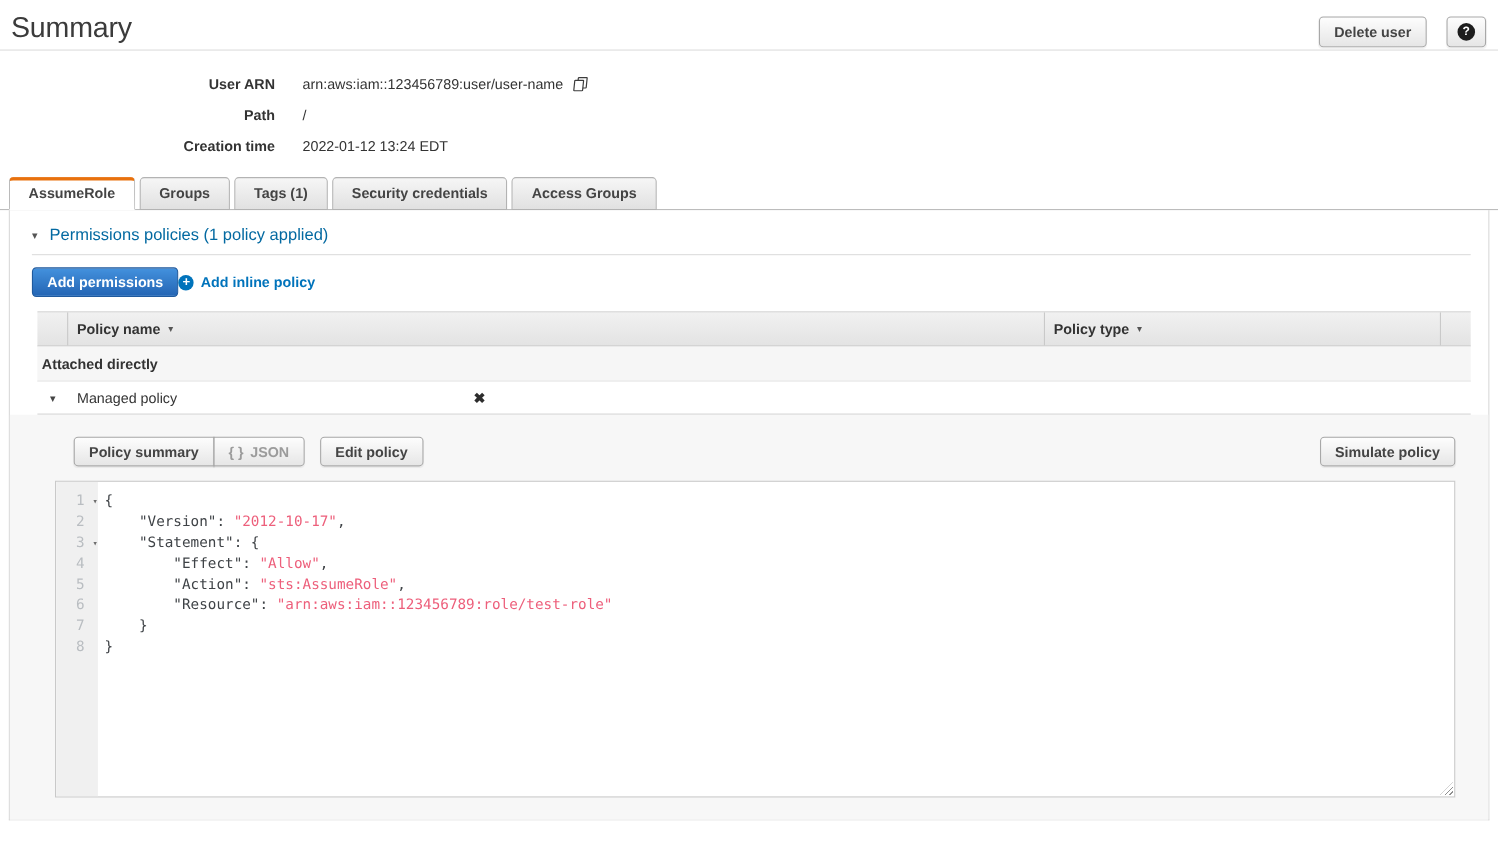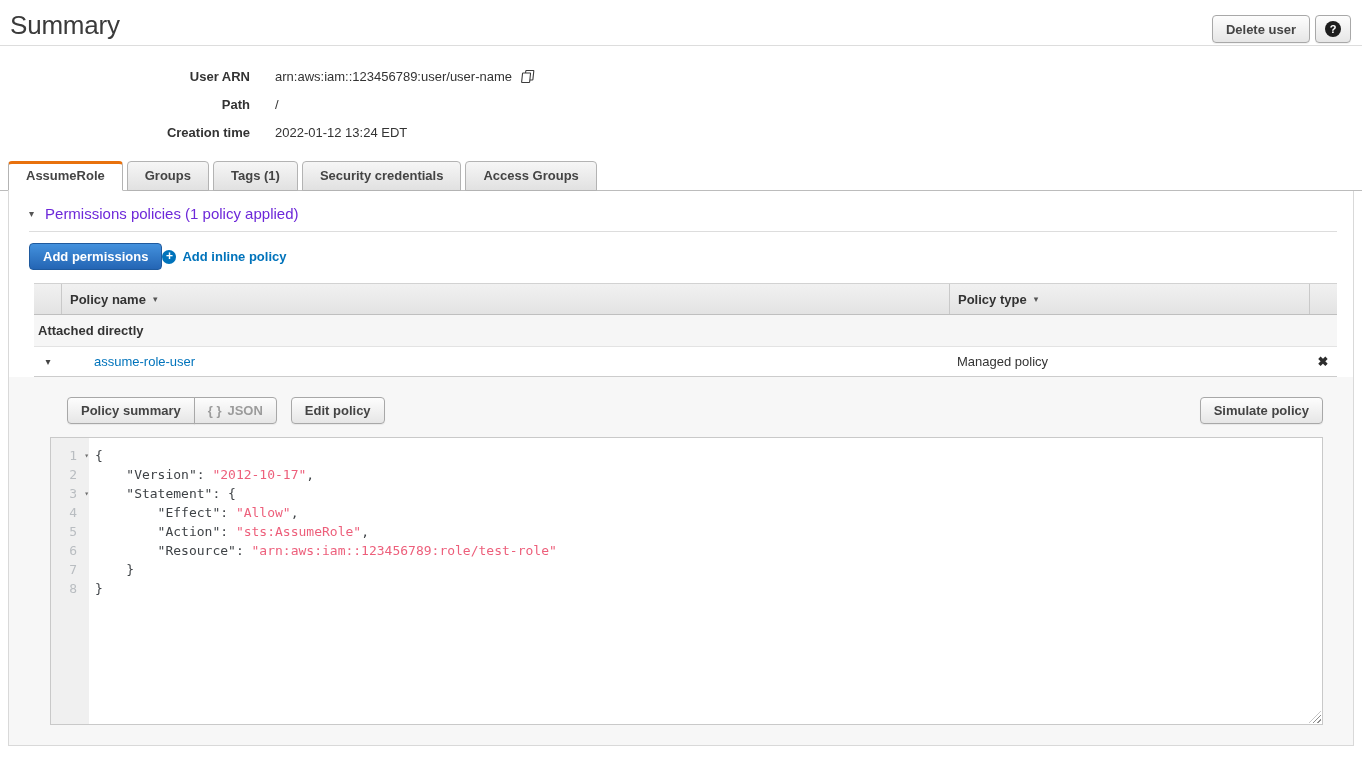--- a/index.html
+++ b/index.html
@@ -2,21 +2,21 @@
 <html><head>
 <meta charset="utf-8">
 <style>
   * { margin:0; padding:0; box-sizing:border-box; }
   html,body { background:#fff; width:1362px; }
   body { font-family:"Liberation Sans", sans-serif; color:#333; font-size:13px; }
 
   
   .top-header { display:flex; justify-content:space-between; align-items:flex-start; padding:10px 10px 0 10px; height:46px; border-bottom:1px solid #ddd; }
   .page-title { font-size:26px; font-weight:400; color:#3b3b3b; letter-spacing:-0.2px; }
-  .header-actions { display:flex; gap:5px; padding-top:5px; padding-right:1px; }
+  .header-actions { display:flex; gap:18px; padding-top:5px; padding-right:1px; }
   .btn { display:inline-flex; align-items:center; justify-content:center; gap:6px;
          background:linear-gradient(#fdfdfd,#e6e6e6); border:1px solid #a8a8a8; border-radius:4px;
          padding:5px 13px; font-size:13px; font-weight:bold; color:#444; cursor:pointer;
          box-shadow:0 1px 1px rgba(0,0,0,0.06); white-space:nowrap; }
   .btn-help { padding:5px 9px; }
   .help-glyph { display:inline-block; width:16px; height:16px; background:#1d1d1d; color:#fff; border-radius:50%;
                 font-size:11px; font-weight:bold; line-height:16px; text-align:center; }
 
   
   .user-details { margin-top:16px; }
@@ -28,21 +28,21 @@
   
   .tabbar { display:flex; gap:4px; margin-top:15px; padding-left:8px; border-bottom:1px solid #bcbcbc; }
   .tab { position:relative; margin-bottom:-1px; padding:6px 17px 7px; font-weight:bold; color:#444;
          background:linear-gradient(#f6f6f6,#e1e1e1); border:1px solid #b3b3b3; border-radius:4px 4px 0 0; cursor:pointer; }
   .tab.active { background:#fff; border-top:3px solid #e8710d; padding-top:4px; border-bottom:1px solid #fff; }
 
   
   .panel { margin:0 8px; border:1px solid #d9d9d9; border-top:none; padding-top:14px; }
   .section-head { display:flex; align-items:center; gap:11px; padding:0 20px; cursor:pointer; }
   .caret { font-size:10px; color:#555; }
-  .section-title { font-size:15px; color:#6d28d9; }
+  .section-title { font-size:15px; color:#0369a1; }
   .section-divider { border:none; border-top:1px solid #ddd; margin:9px 16px 0 20px; }
 
   .actions-row { display:flex; justify-content:flex-start; align-items:center; margin:11px 30px 13px 20px; }
   .btn-primary { background:linear-gradient(#4391dd,#2465b4); border:1px solid #1f5a9e; color:#fff; box-shadow:none; }
   .inline-policy-link { display:inline-flex; align-items:center; gap:6px; color:#0073bb; font-weight:bold; cursor:pointer; }
   .plus-glyph { display:inline-block; width:14px; height:14px; border-radius:50%; background:#0073bb; color:#fff;
                 font-size:12px; font-weight:bold; line-height:13px; text-align:center; }
 
   
   .ptable { margin:0 16px 0 25px; }
@@ -161,23 +161,20 @@
         <span class="sort-caret">▾</span>
       </div>
       <div class="col-last"></div>
     </div>
     <div class="group-row">Attached directly</div>
     <div id="policy-rows">
         <div class="trow policy-row">
           <div class="col-expand">
             <span class="expand-caret">▾</span>
           </div>
-          <div class="col-name">
-            <a class="policy-link">assume-role-user</a>
-          </div>
           <div class="col-type">Managed policy</div>
           <div class="col-last">
             <span class="remove-x">✖</span>
           </div>
         </div>
       </div>
   </div>
 
   <div class="expanded">
     <div class="toolbar">

